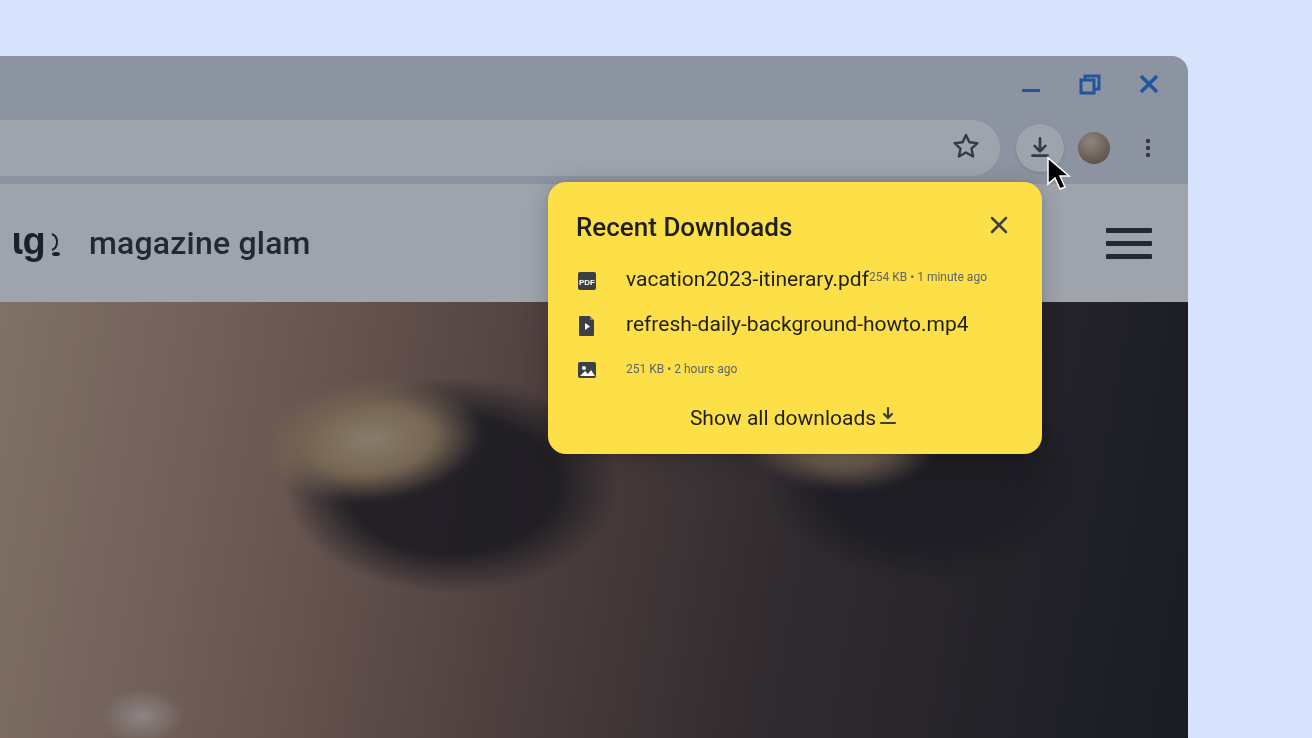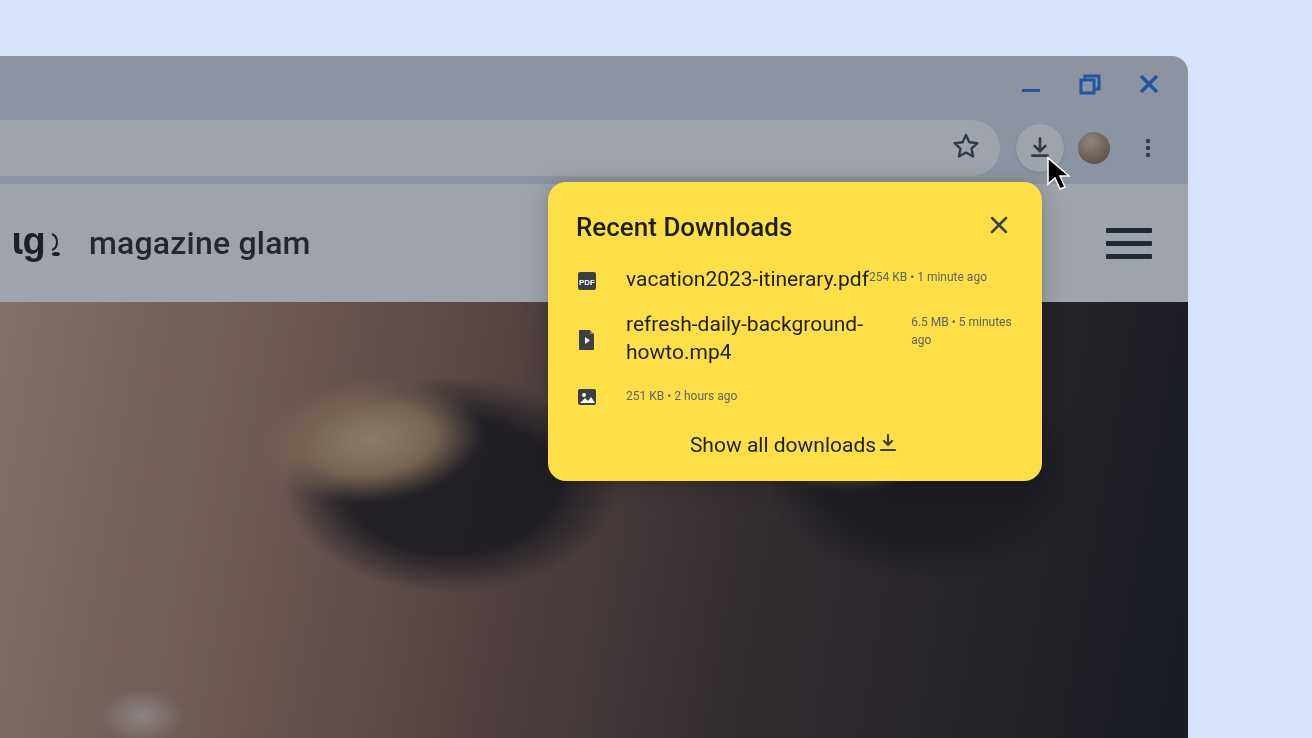--- a/index.html
+++ b/index.html
@@ -280,21 +280,20 @@
     <div class="download-item">
       <div class="di-icon">
         <svg width="20" height="22" viewBox="0 0 20 22">
             <path d="M3 1 h10 l4 4 v15 a1 1 0 0 1 -1 1 H3 a1 1 0 0 1 -1 -1 V2 a1 1 0 0 1 1 -1 z" fill="#3c4043"></path>
             <path d="M13 1 v4 h4" fill="#fff" opacity="0.35"></path>
             <path d="M8 8 l5 3.5 -5 3.5 z" fill="#fff"></path>
           </svg>
       </div>
       <div class="di-text">
         <div class="di-name">refresh-daily-background-howto.mp4</div>
-        <div class="di-meta">6.5 MB • 5 minutes ago</div>
       </div>
     </div>
     <div class="download-item">
       <div class="di-icon">
         <svg width="20" height="20" viewBox="0 0 20 20">
             <rect x="1" y="2" width="18" height="16" rx="2" fill="#3c4043"></rect>
             <circle cx="7" cy="8" r="2" fill="#fff"></circle>
             <path d="M3 16 l5 -5 3 3 3 -4 4 6 z" fill="#fff"></path>
           </svg>
       </div>

